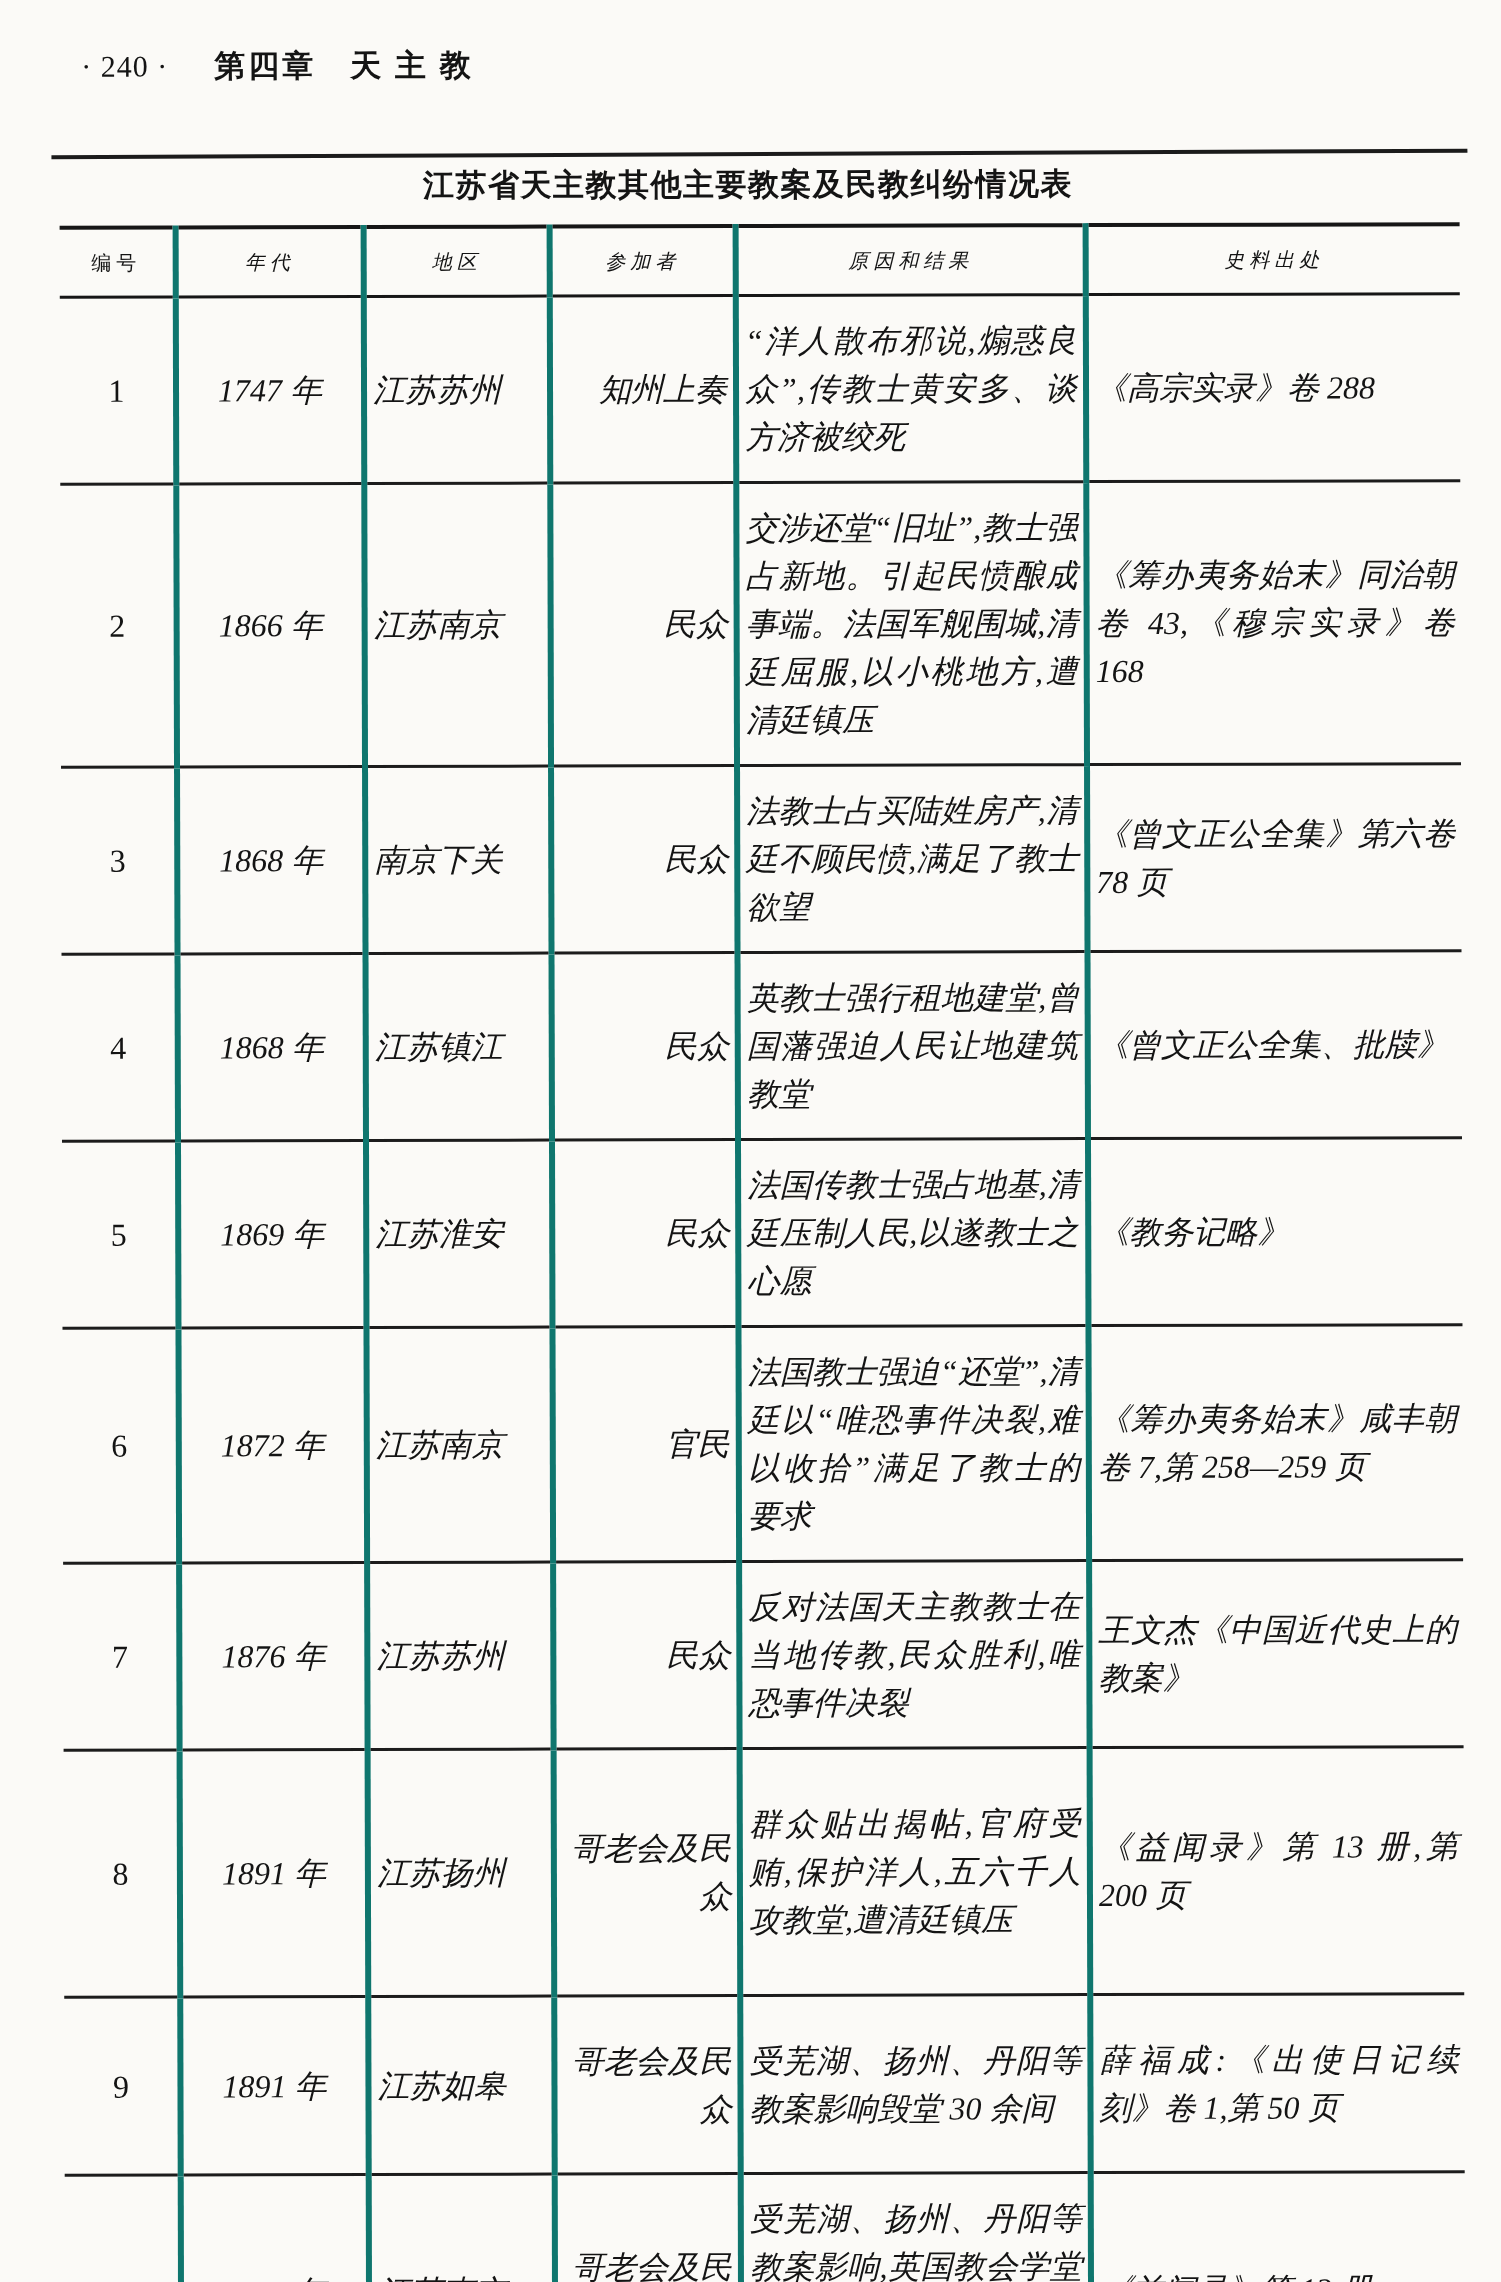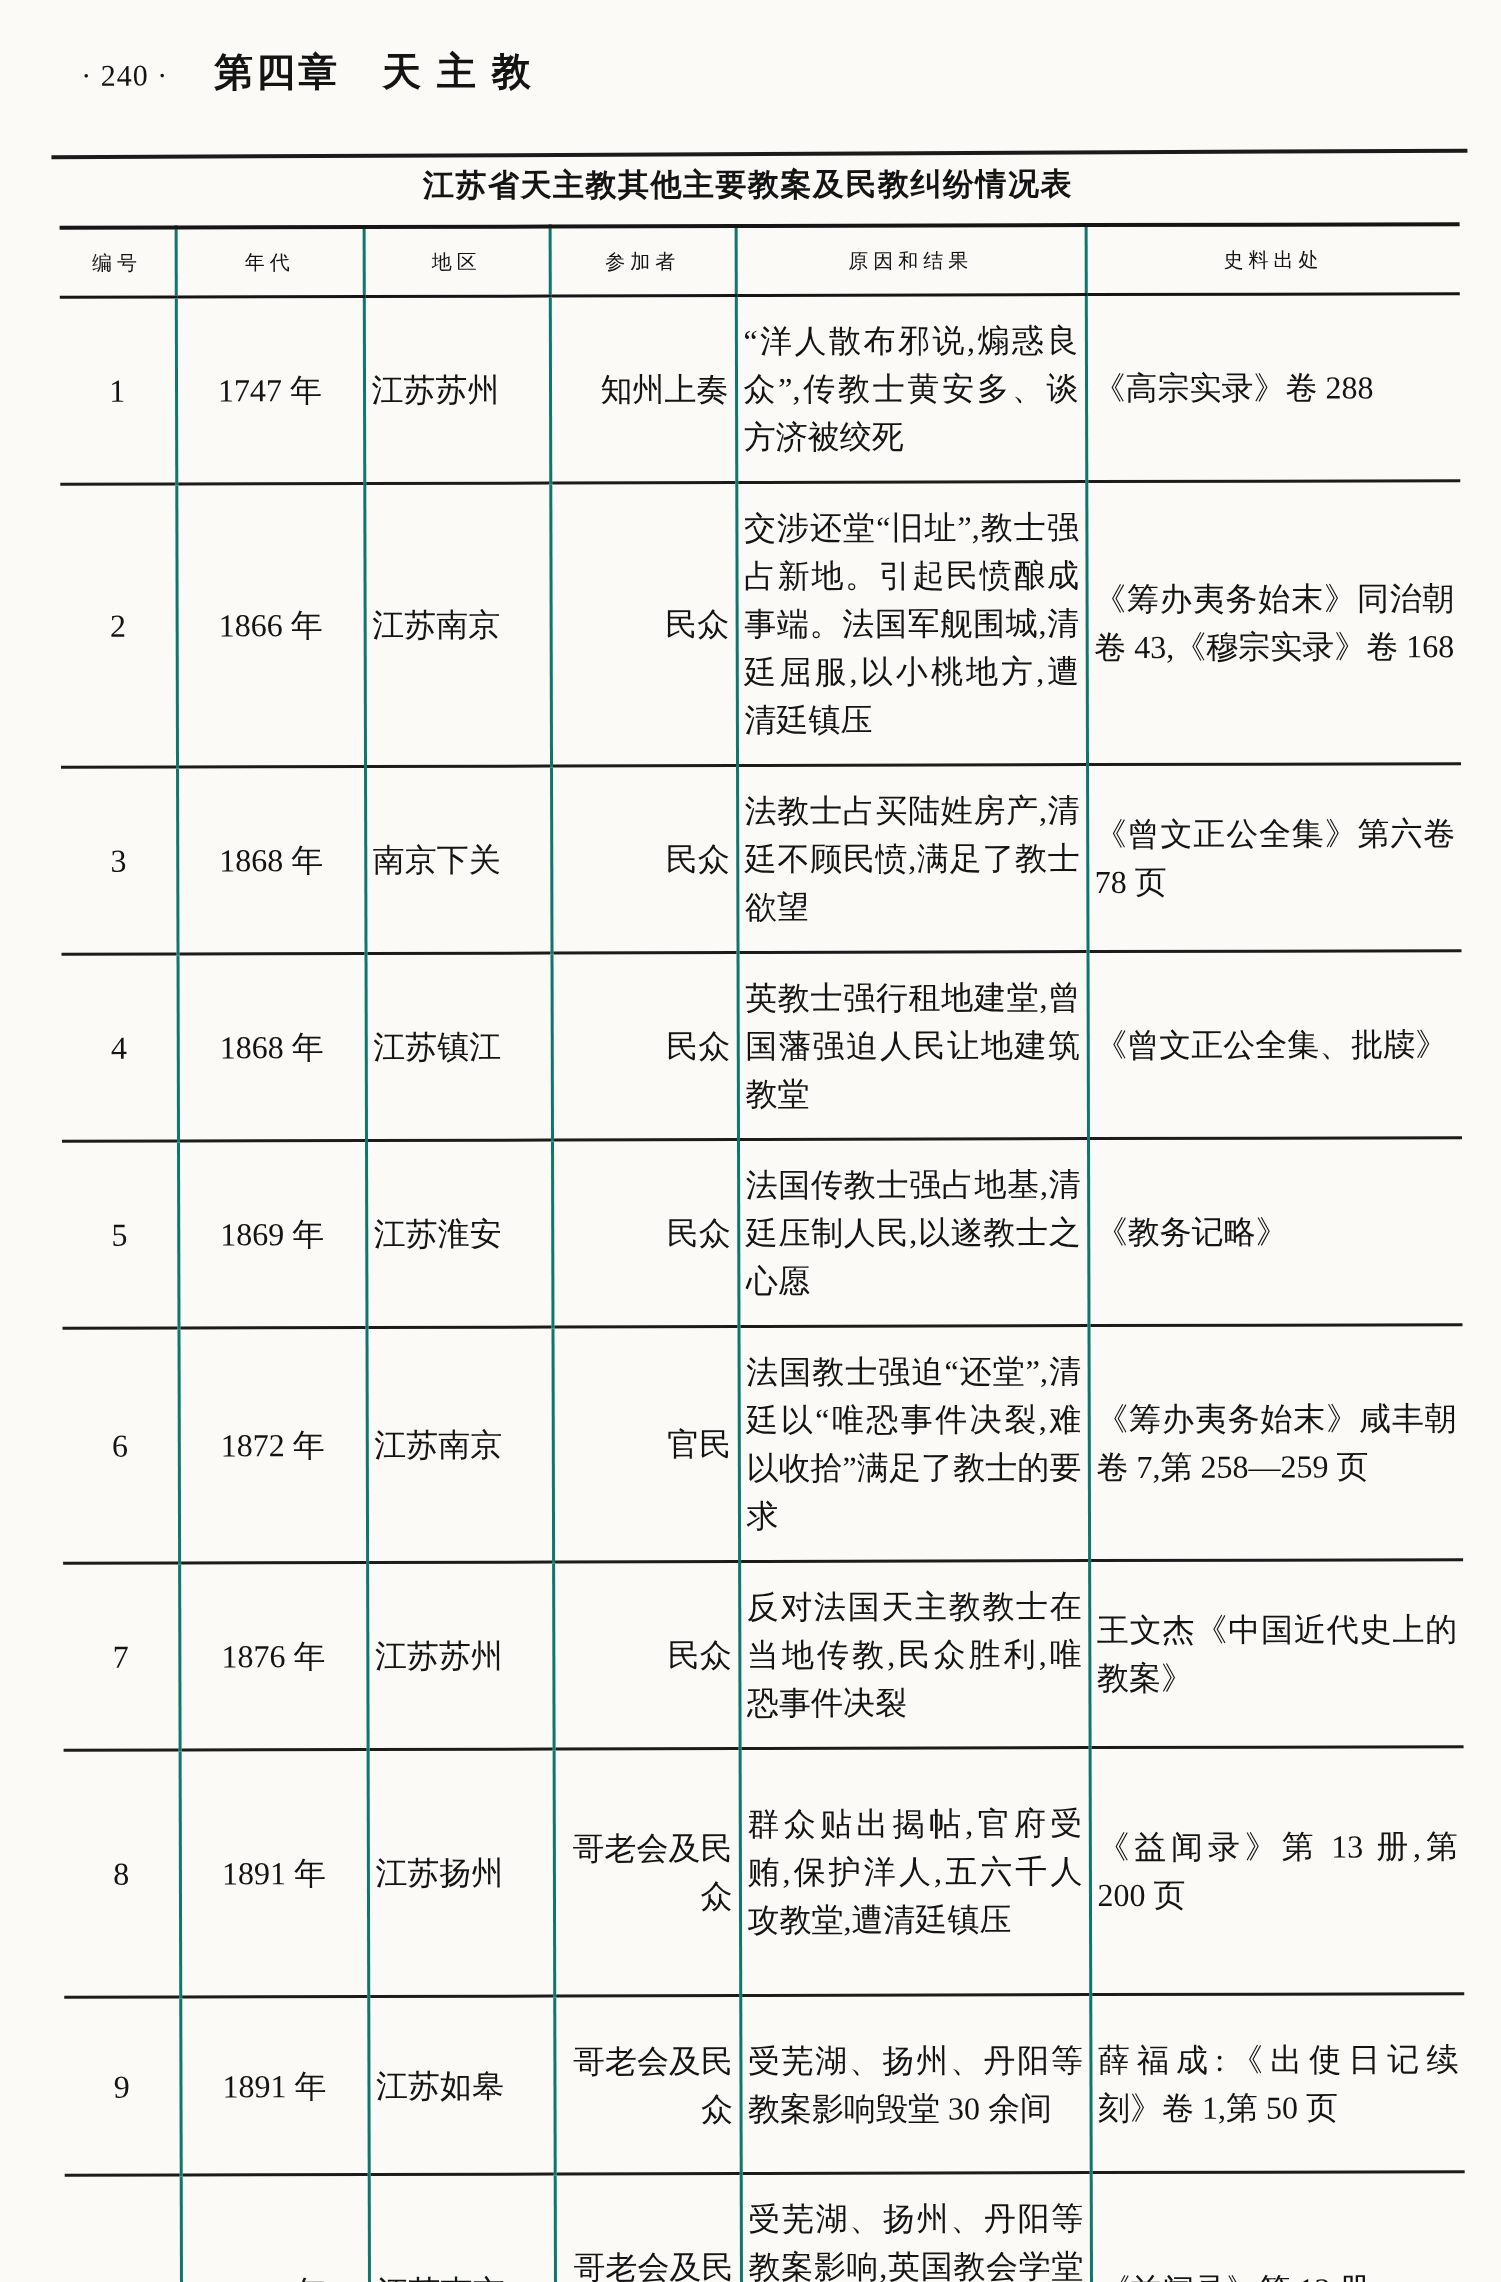--- a/index.html
+++ b/index.html
@@ -16,21 +16,21 @@
   .page-inner{
     position:absolute;inset:0;
     transform:rotate(-0.15deg);
   }
   .running-head{
     position:absolute;top:44px;left:84px;
     font-size:30px;letter-spacing:1px;
     white-space:nowrap;
   }
   .running-head .pageno{margin-right:46px;font-size:30px;}
-  .running-head .chapter{font-weight:bold;font-size:39px;letter-spacing:3px;}
+  .running-head .chapter{font-weight:bold;font-size:31px;letter-spacing:3px;}
   .head-rule{
     position:absolute;left:54px;top:152px;width:1416px;height:4px;
     background:#1b1b1b;
     transform:rotate(-0.12deg);
   }
   .table-title{
     position:absolute;top:164px;left:0;width:100%;
     text-align:center;
     font-size:31px;font-weight:bold;letter-spacing:1.5px;
   }
@@ -48,21 +48,21 @@
     letter-spacing:5px;
     border-bottom:3px solid #161616;
     padding:0;
     white-space:nowrap;
   }
   table.cases td{
     vertical-align:middle;
     padding:20px 6px;
     line-height:48px;
   }
-  th + th, td + td{ border-left:3px solid #0f766e; }
+  th + th, td + td{ border-left:6px solid #0f766e;font-style:italic; }
   tbody tr{ border-bottom:3px solid #1c1c1c; }
   tbody tr:last-child{ border-bottom:4px solid #161616; }
   
   tbody tr:nth-child(1){height:172px;}
   tbody tr:nth-child(2){height:262px;}
   tbody tr:nth-child(3){height:161px;}
   tbody tr:nth-child(4){height:160px;}
   tbody tr:nth-child(5){height:184px;}
   tbody tr:nth-child(6){height:201px;}
   tbody tr:nth-child(7){height:172px;}

